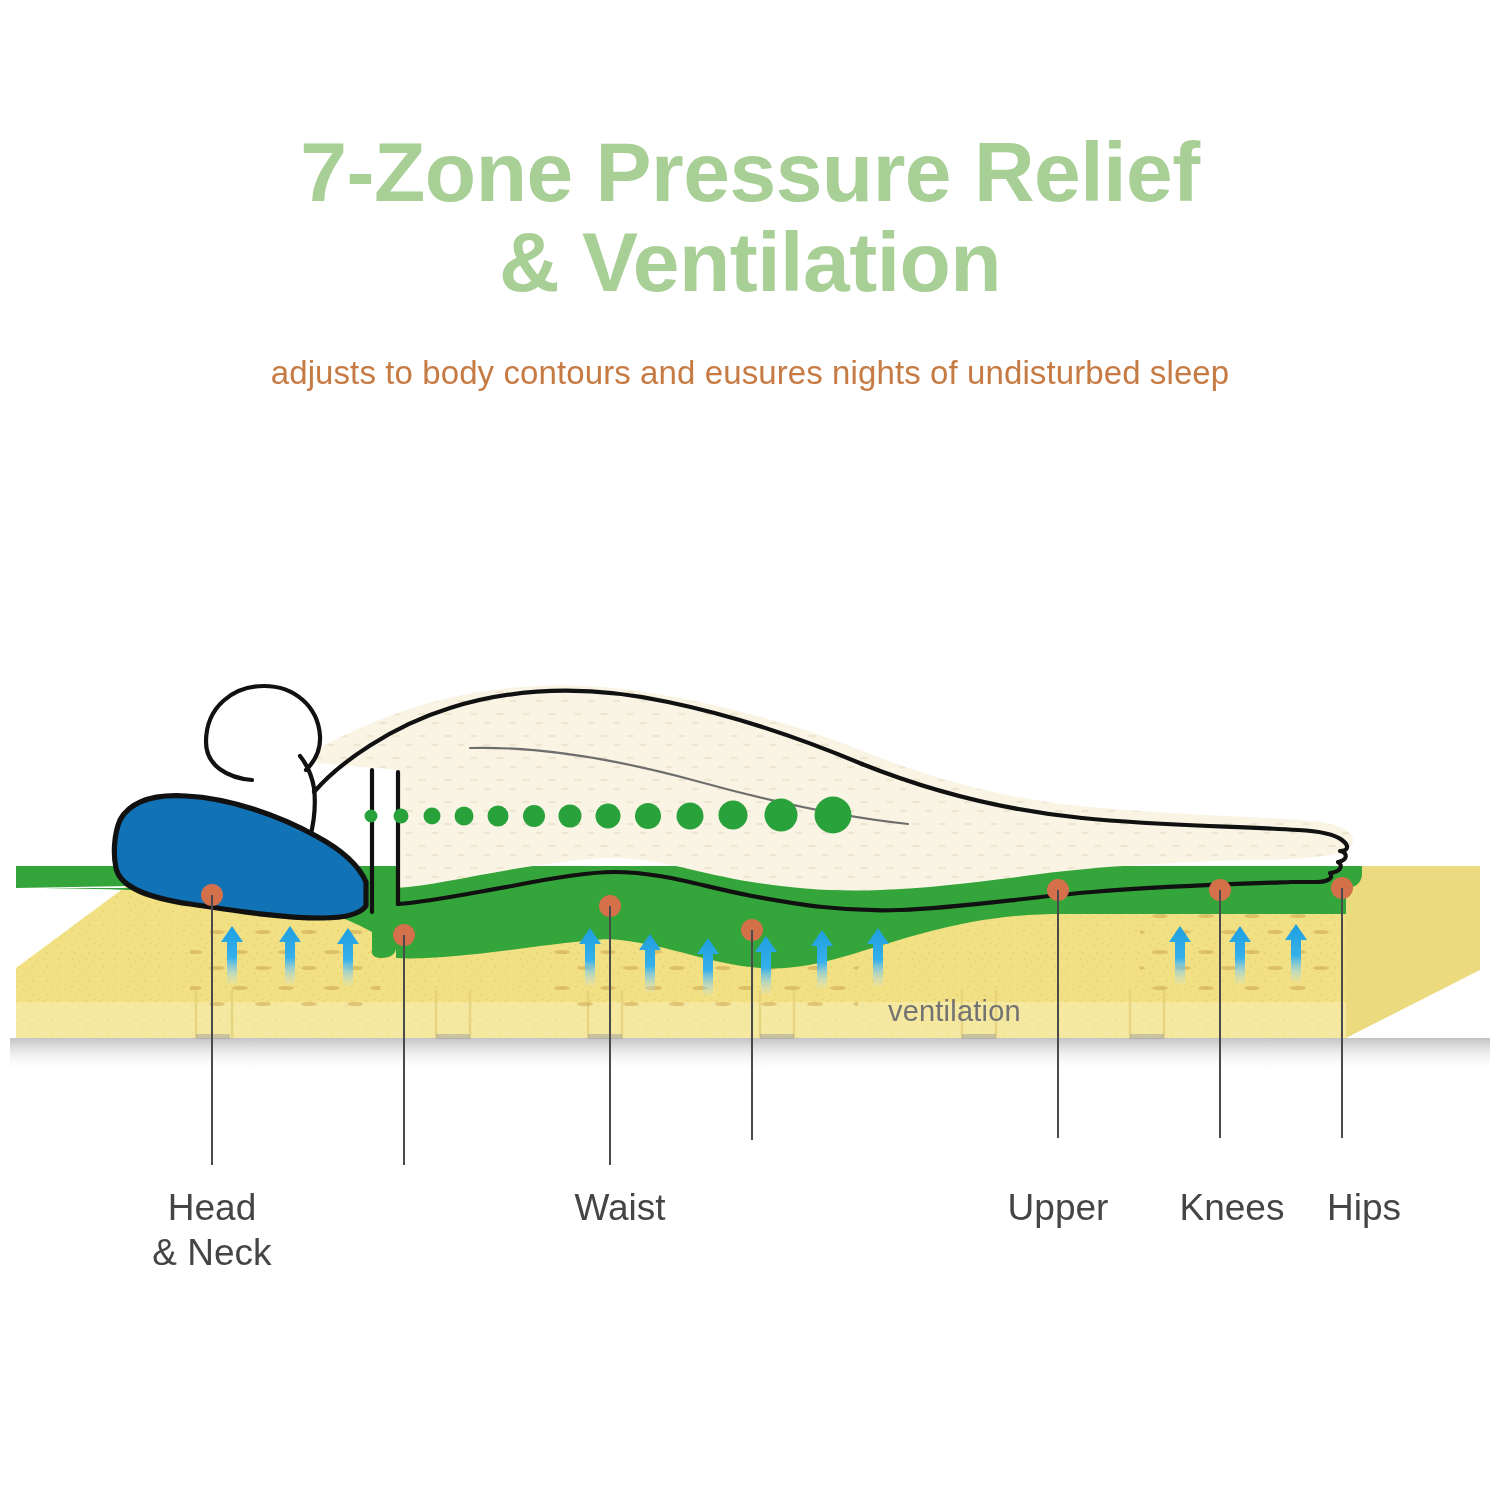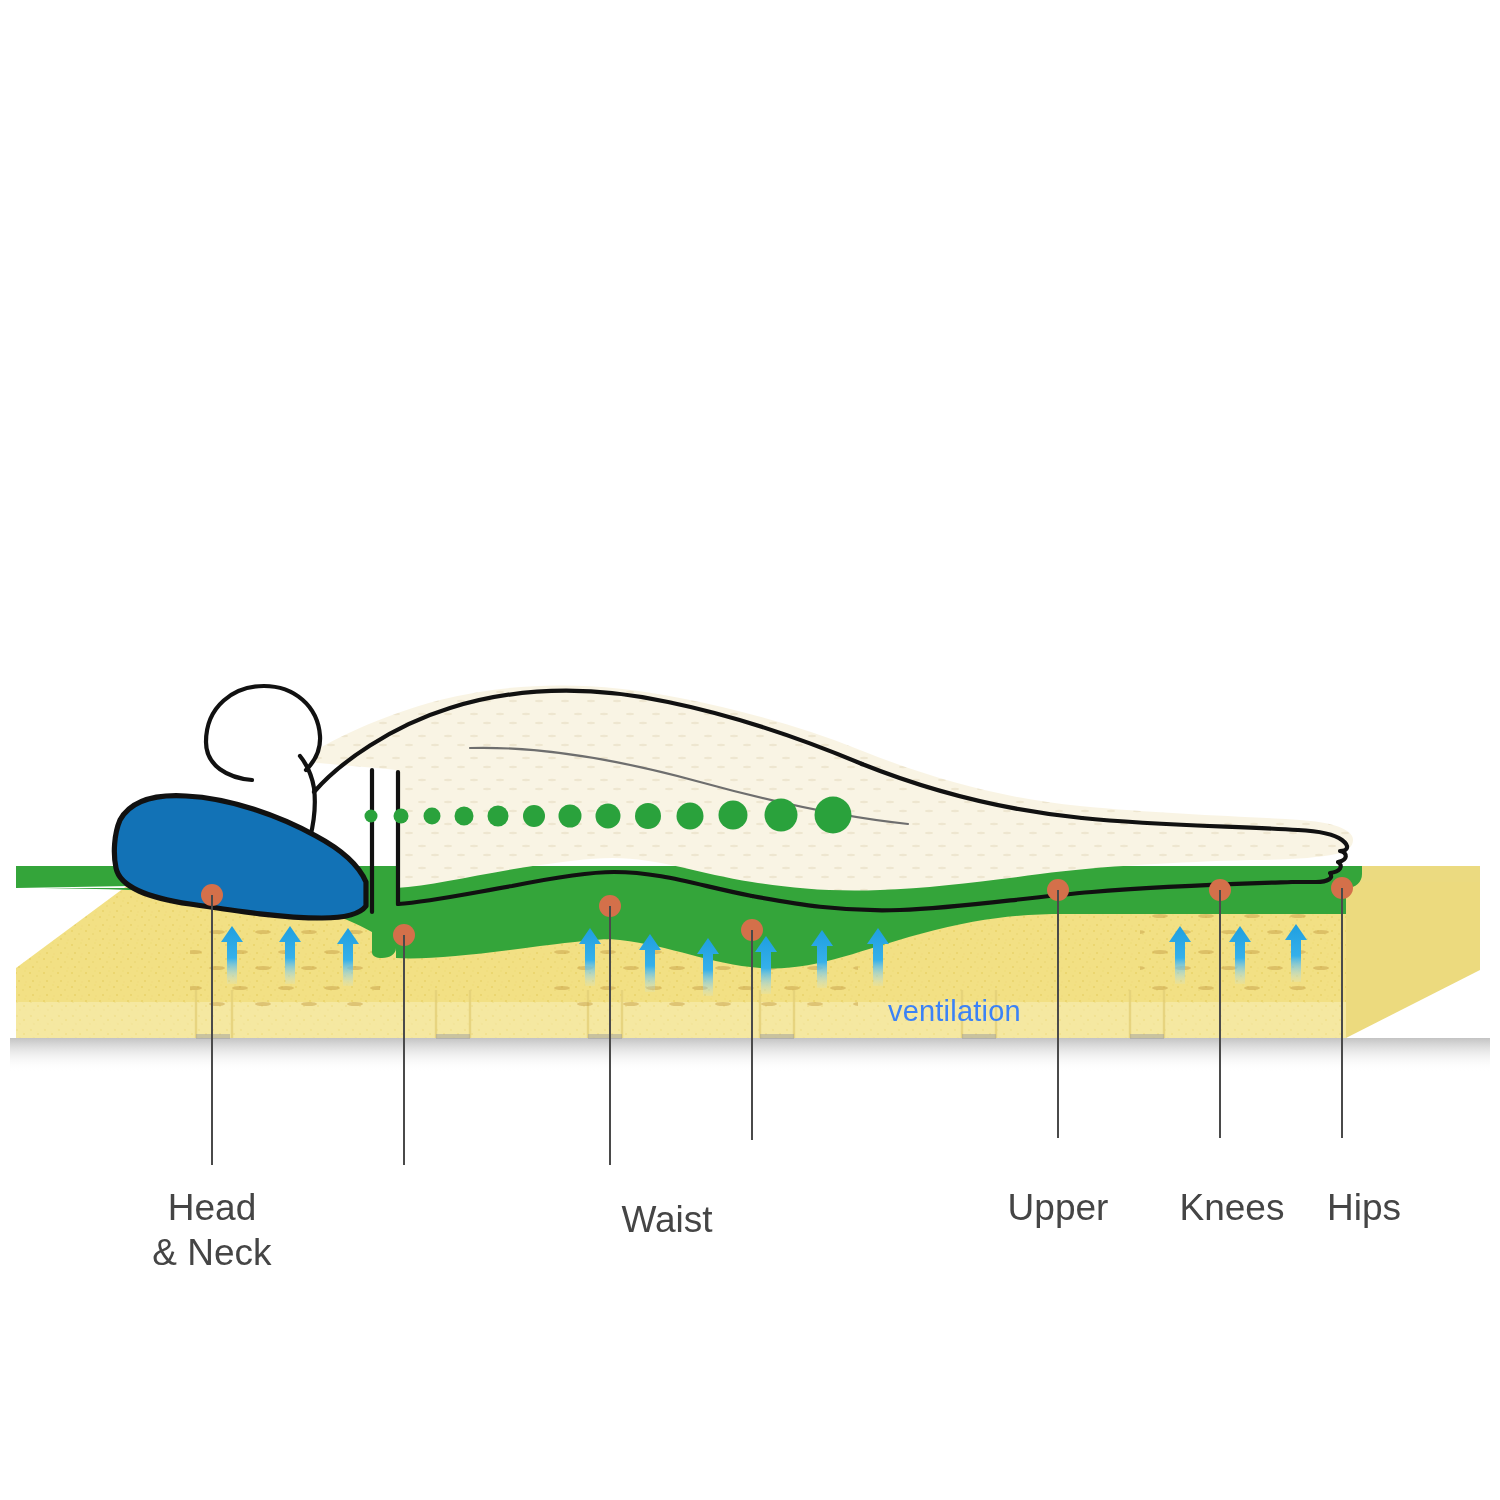--- a/index.html
+++ b/index.html
@@ -80,33 +80,38 @@
     text-align: center;
     color: #454545;
     font-family: "Liberation Sans", sans-serif;
     font-size: 37px;
     line-height: 1.22;
     white-space: pre-line;
     font-weight: 400;
   }
   .vent-label {
     position: absolute;
-    color: #3b82f6;
+    color: #737373;
     font-family: "Liberation Sans", sans-serif;
     font-size: 29px;
     left: 888px;
     top: 995px;
     letter-spacing: 0.2px;
   }
 </style>
 </head>
 <body>
 
 <div id="page">
 
+  <div class="header">
+    <h1 class="title" style="color:#a8d096;">7-Zone Pressure Relief
+&amp; Ventilation</h1>
+    <p class="subtitle" style="color:#c77b44;">adjusts to body contours and eusures nights of undisturbed sleep</p>
+  </div>
 
   <div class="figure-wrap">
     <svg width="1500" height="560" viewBox="0 0 1500 560" xmlns="http://www.w3.org/2000/svg">
       <defs>
 
         <pattern id="speckle" width="14" height="14" patternUnits="userSpaceOnUse">
           <rect width="14" height="14" fill="#f2e084"></rect>
           <circle cx="2" cy="3" r="1.1" fill="#e6cf63" opacity=".75"></circle>
           <circle cx="9" cy="6" r="0.9" fill="#e9d46e" opacity=".7"></circle>
           <circle cx="5" cy="11" r="1" fill="#e3c95a" opacity=".6"></circle>
@@ -371,19 +376,19 @@
         <line x1="1342" y1="268" x2="1342" y2="518"></line>
       </g>
     </svg>
   </div>
 
   <div class="vent-label">ventilation</div>
 
   <div class="label-row">
     <div class="zone-label" style="left:212px;  top:0;">Head
 &amp; Neck</div>
-    <div class="zone-label" style="left:620px;  top:12px;margin-left:47px;">Waist</div>
+    <div class="zone-label" style="left:620px;  top:0;">Waist</div>
     <div class="zone-label" style="left:1058px; top:0;">Upper</div>
     <div class="zone-label" style="left:1232px; top:0;">Knees</div>
     <div class="zone-label" style="left:1364px; top:0;">Hips</div>
   </div>
 
 </div>
 
 </body></html>

